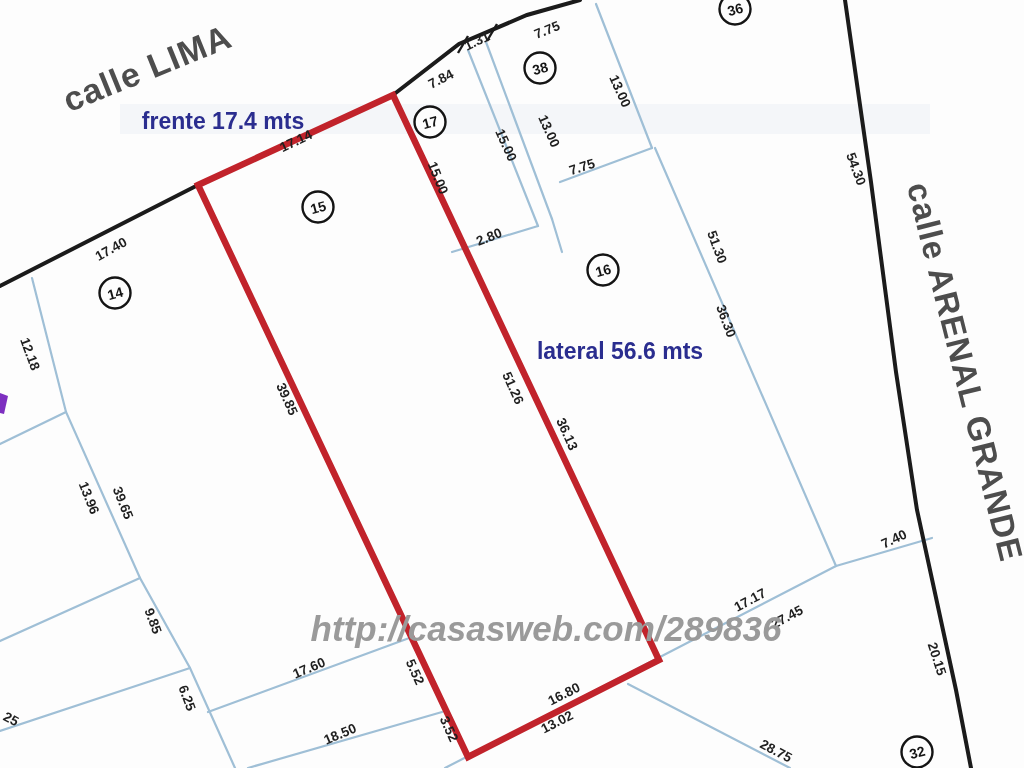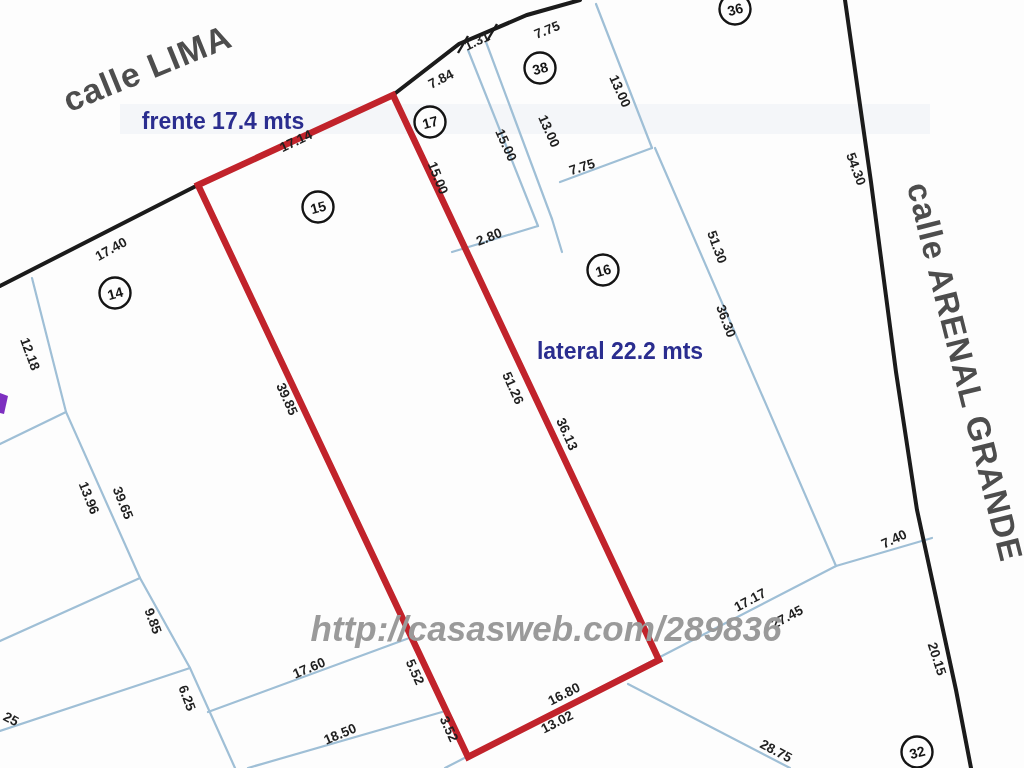--- a/index.html
+++ b/index.html
@@ -87,15 +87,15 @@
       <text x="540" y="68.5" fill="#141414" font-size="14" font-weight="bold" text-anchor="middle" dominant-baseline="central" font-family="&quot;Liberation Sans&quot;, sans-serif" transform="rotate(-15 540 68)">38</text>
       <circle cx="735" cy="9" r="15.5" fill="#fdfdfd" stroke="#141414" stroke-width="2.4"></circle>
       <text x="735" y="9.5" fill="#141414" font-size="14" font-weight="bold" text-anchor="middle" dominant-baseline="central" font-family="&quot;Liberation Sans&quot;, sans-serif" transform="rotate(-15 735 9)">36</text>
       <circle cx="917" cy="752" r="15.5" fill="#fdfdfd" stroke="#141414" stroke-width="2.4"></circle>
       <text x="917" y="752.5" fill="#141414" font-size="14" font-weight="bold" text-anchor="middle" dominant-baseline="central" font-family="&quot;Liberation Sans&quot;, sans-serif" transform="rotate(-15 917 752)">32</text>
     </svg>
 
   <div class="ov street" style="left: 147px; top: 68px; transform: translate(-50%, -50%) rotate(-22deg); font-size: 34px; color: rgb(77, 77, 77); letter-spacing: 1px;">calle LIMA</div>
   <div class="ov street" style="left: 965px; top: 372px; transform: translate(-50%, -50%) rotate(76deg); font-size: 33px; color: rgb(77, 77, 77); letter-spacing: 1px;">calle ARENAL GRANDE</div>
   <div class="ov note" style="left: 223px; top: 121px; transform: translate(-50%, -50%) rotate(0deg); font-size: 23px; color: rgb(42, 45, 143);">frente 17.4 mts</div>
-  <div class="ov note" style="left: 620px; top: 351px; transform: translate(-50%, -50%) rotate(0deg); font-size: 23px; color: rgb(42, 45, 143);">lateral 22.2 mts</div>
+  <div class="ov note" style="left: 620px; top: 351px; transform: translate(-50%, -50%) rotate(0deg); font-size: 23px; color: rgb(42, 45, 143);">lateral 56.6 mts</div>
   <div class="ov wm2" style="left: 546px; top: 628px; transform: translate(-50%, -50%) rotate(0deg); font-size: 35px; color: rgb(154, 154, 154);">http://casasweb.com/289836</div>
 </div>
 
 </body></html>

